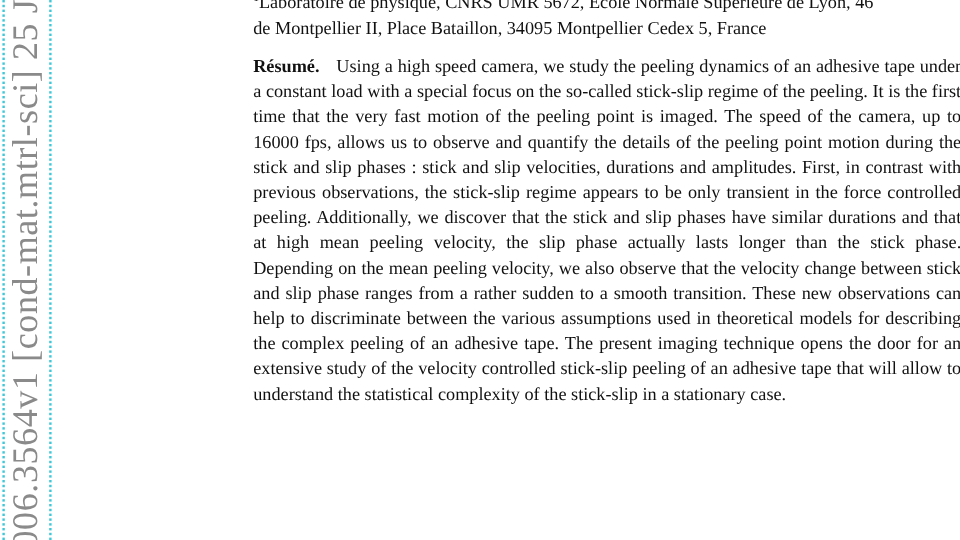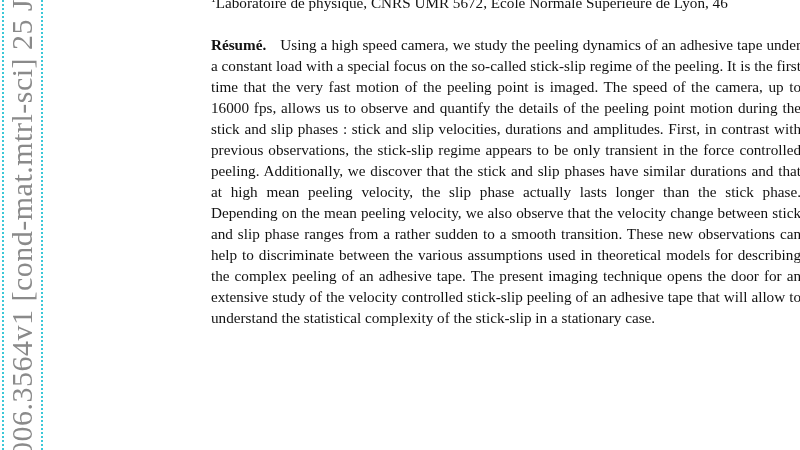--- a/index.html
+++ b/index.html
@@ -54,35 +54,36 @@
     }
     .affil p {
       margin: 0;
     }
     sup {
       font-size: 9.5px;
       line-height: 0;
       vertical-align: 6px;
     }
     .abstract {
-      margin-top: 21px;
+      margin-top: 11px;
       text-align: justify;
       text-align-last: left;
     }
     .abstract-label {
       font-weight: bold;
       margin-right: 10px;
     }
   </style>
 </head>
 <body>
 
 <div class="stamp-line left"></div>
 <div class="stamp-line right"></div>
 <div class="stamp-text">arXiv:1006.3564v1  [cond-mat.mtrl-sci]  25 Jun 2010</div>
 
 <div class="content">
   <div class="affil">
     <p><sup>1</sup><span>Laboratoire de physique, CNRS UMR 5672, École Normale Supérieure de Lyon, 46</span></p>
+    <p><span>de Montpellier II, Place Bataillon, 34095 Montpellier Cedex 5, France</span></p>
   </div>
 
   <div class="abstract"><span class="abstract-label">Résumé.</span> <span>Using a high speed camera, we study the peeling dynamics of an adhesive tape under a constant load with a special focus on the so-called stick-slip regime of the peeling. It is the first time that the very fast motion of the peeling point is imaged. The speed of the camera, up to 16000 fps, allows us to observe and quantify the details of the peeling point motion during the stick and slip phases : stick and slip velocities, durations and amplitudes. First, in contrast with previous observations, the stick-slip regime appears to be only transient in the force controlled peeling. Additionally, we discover that the stick and slip phases have similar durations and that at high mean peeling velocity, the slip phase actually lasts longer than the stick phase. Depending on the mean peeling velocity, we also observe that the velocity change between stick and slip phase ranges from a rather sudden to a smooth transition. These new observations can help to discriminate between the various assumptions used in theoretical models for describing the complex peeling of an adhesive tape. The present imaging technique opens the door for an extensive study of the velocity controlled stick-slip peeling of an adhesive tape that will allow to understand the statistical complexity of the stick-slip in a stationary case.</span></div>
 </div>
 
 </body></html>

